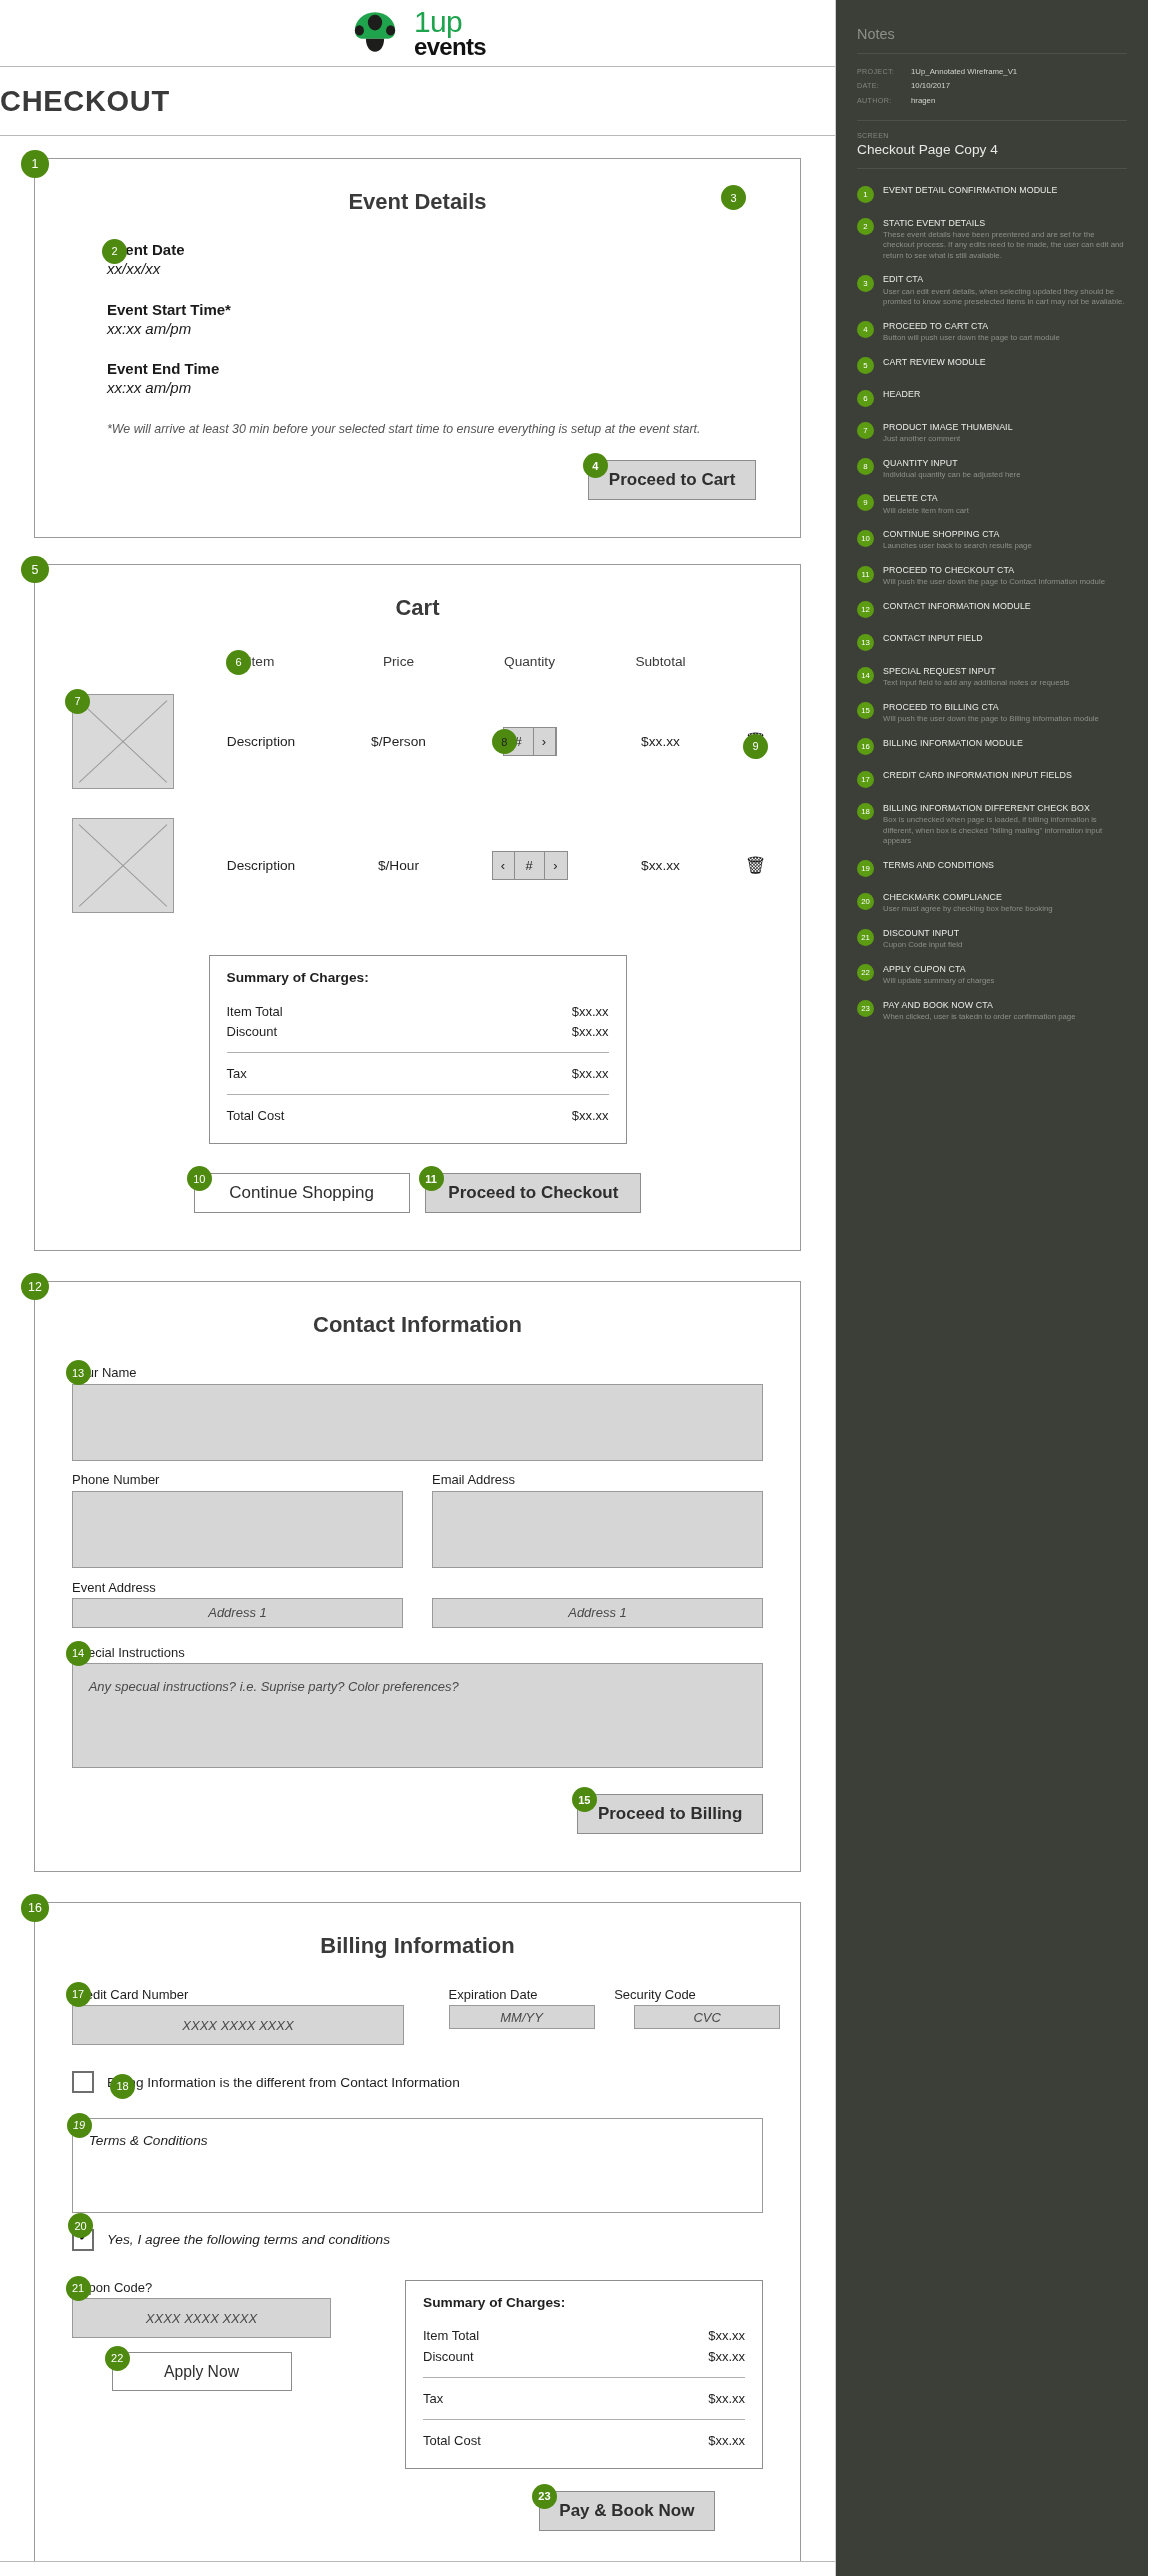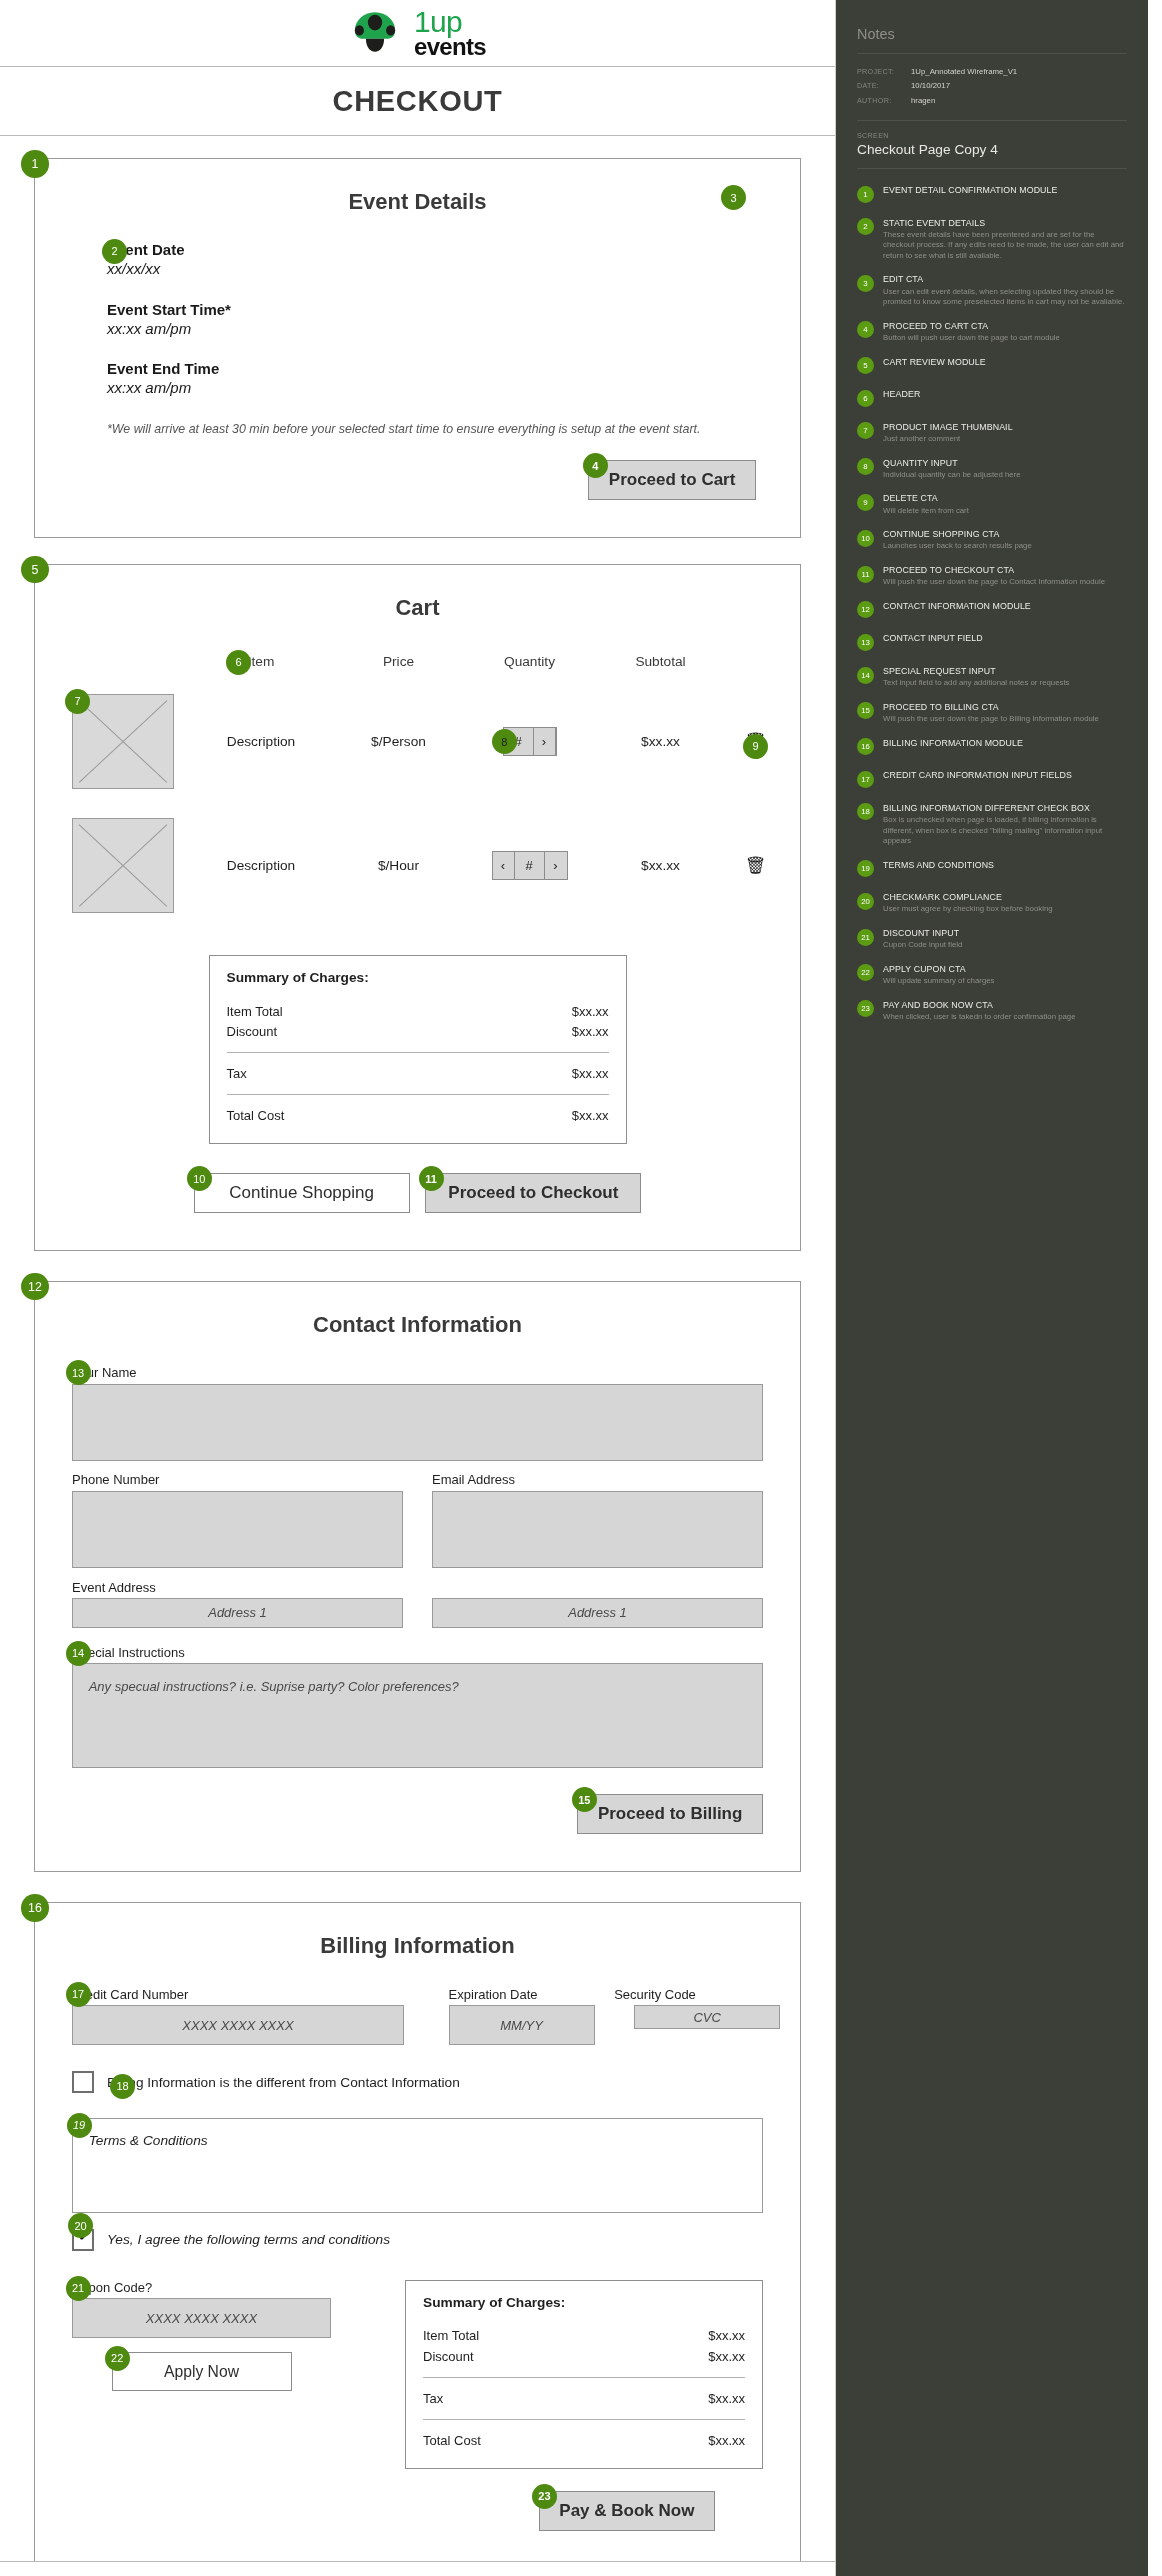--- a/index.html
+++ b/index.html
@@ -27,21 +27,20 @@
     display: flex; align-items: center; justify-content: center;
     border-bottom: 0.7px solid #b9b9b9;
   }
   .logo { display: flex; align-items: center; gap: 13px; position: relative; }
   .mush { width: 52px; height: 52px; position: relative; }
   .logo-words { display: flex; flex-direction: column; align-items: flex-start; line-height: 1; }
   .logo-1up { font-size: 30px; color: #1fa34c; font-weight: 400; letter-spacing: -0.7px; }
   .logo-events { font-size: 24px; color: #111; font-weight: 700; letter-spacing: -0.7px; margin-top: -2.6px; }
 
   .page-title {
-    text-align: center;
     font-size: 29px;
     font-weight: 700;
     color: #3a3a3a;
     letter-spacing: 0.7px;
     padding: 18.3px 0 17px 0;
     border-bottom: 0.7px solid #b9b9b9;
   }
 
   
   .module {
@@ -417,21 +416,21 @@
 
       <div class="form">
         <div class="frow" style="gap:19.6px;">
           <div class="fcol" style="flex:0 0 332px;">
             <span class="mk sm" style="left:-6.5px; top:-5.2px;">17</span>
             <span class="flabel">Credit Card Number</span>
             <div class="fbox" style="height:40px;">XXXX XXXX XXXX</div>
           </div>
           <div class="fcol" style="flex:0 0 146px; margin-left:25px;">
             <span class="flabel">Expiration Date</span>
-            <div class="fbox" style="height:40px;">MM/YY</div>
+            <div class="fbox" style="height:24px;">MM/YY</div>
           </div>
           <div class="fcol" style="flex:0 0 146px;">
             <span class="flabel">Security Code</span>
             <div class="fbox" style="height:24px;margin-left:20px;">CVC</div>
           </div>
         </div>
 
         <div class="cbrow">
           <div class="cbox"></div>
           <span class="mk sm" style="left:38px; top:2.6px;">18</span>

